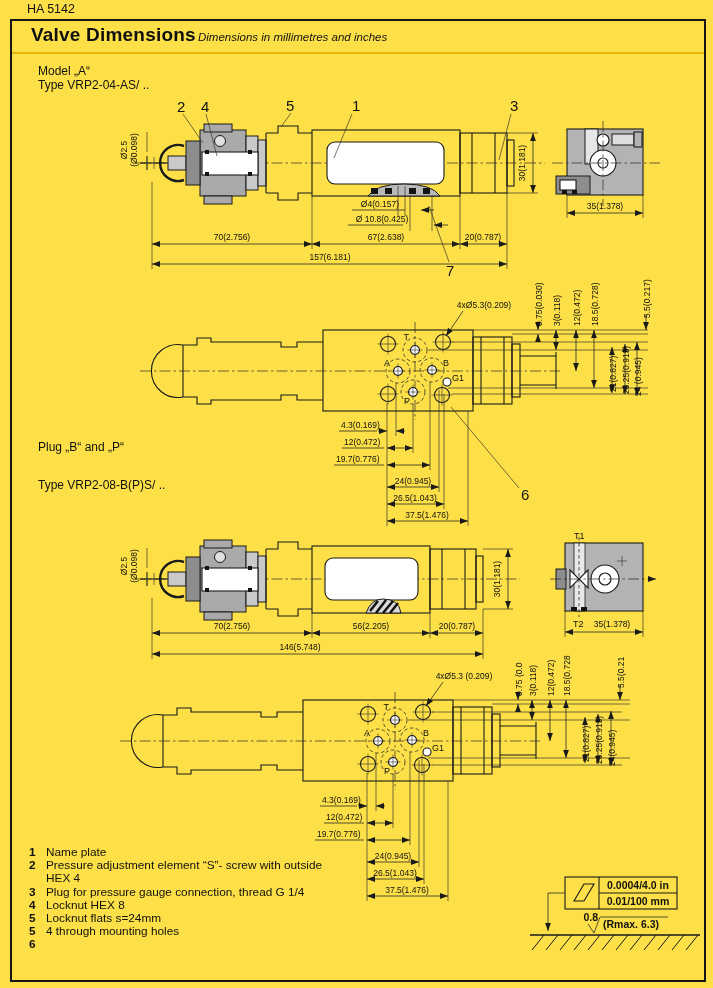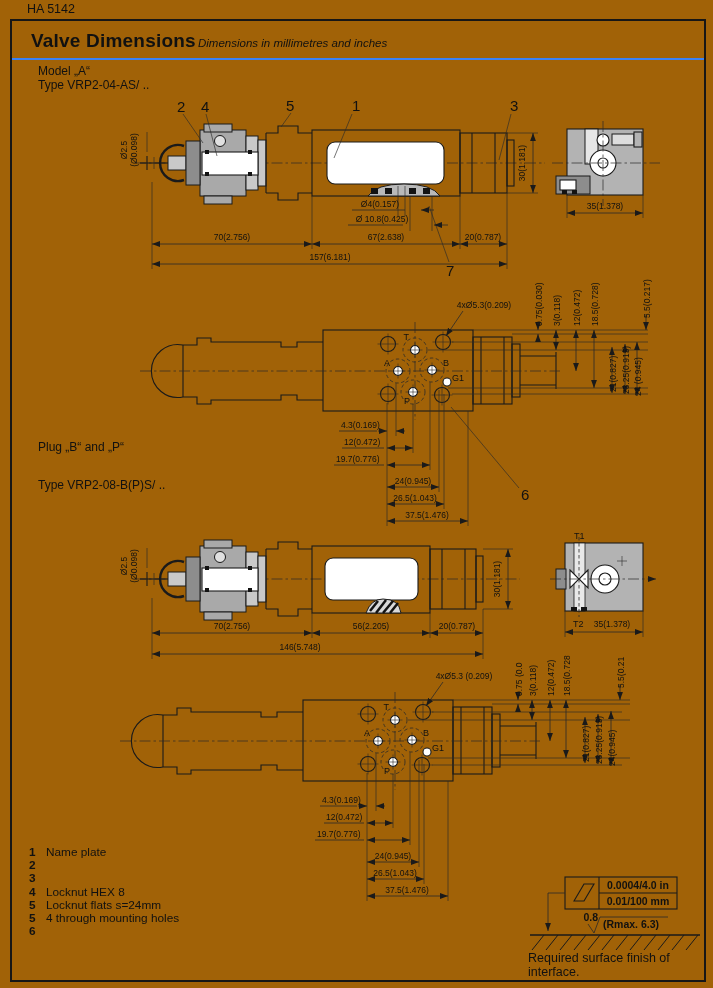--- a/index.html
+++ b/index.html
@@ -1,20 +1,20 @@
 <!DOCTYPE html>
 <html><head>
 <meta charset="utf-8">
 <style>
   html,body{margin:0;padding:0;background:#e8e8e8;}
-  .page{position:relative;width:713px;height:988px;background:#a16207;overflow:hidden;
+  .page{position:relative;width:713px;height:988px;background:#fde047;overflow:hidden;
         font-family:"Liberation Sans",sans-serif;color:#111;}
   .docnum{position:absolute;left:27px;top:2px;font-size:12.5px;}
   .frame{position:absolute;left:10px;top:19px;width:692px;height:959px;border:2px solid #161616;}
-  .titlebar{position:absolute;left:0;top:6px;width:100%;height:31px;border-bottom:2px solid #3b82f6;}
+  .titlebar{position:absolute;left:0;top:0;width:100%;height:31px;border-bottom:2px solid #eab308;}
   .title{position:absolute;left:19px;top:3px;font-size:19px;font-weight:bold;letter-spacing:.2px;}
   .subtitle{position:absolute;left:186px;top:10px;font-size:11.5px;font-style:italic;}
   .mlabel{position:absolute;font-size:12px;font-weight:normal;}
   .notes{position:absolute;left:29px;top:846px;width:345px;font-size:11.8px;line-height:13.2px;}
   .note{display:flex;}
   .nnum{font-weight:bold;width:17px;flex:0 0 17px;}
   .caption{position:absolute;left:528px;top:951px;width:170px;font-size:12.5px;line-height:14px;}
   svg.dr{position:absolute;left:0;top:0;}
   .ln{fill:none;stroke:#1a1a1a;stroke-width:1.1;}
   .lnw{fill:#fff;stroke:#1a1a1a;stroke-width:1.1;}
@@ -446,35 +446,36 @@
     </g>
   </svg>
 
   <div class="notes">
     <div class="note">
         <span class="nnum">1</span>
         <span>Name plate</span>
       </div>
     <div class="note">
         <span class="nnum">2</span>
+        <span style="width:290px;">Pressure adjustment element “S”- screw with outside HEX 4</span>
       </div>
     <div class="note">
         <span class="nnum">3</span>
+        <span>Plug for pressure gauge connection, thread G 1/4</span>
       </div>
     <div class="note">
         <span class="nnum">4</span>
         <span>Locknut HEX 8</span>
       </div>
     <div class="note">
         <span class="nnum">5</span>
         <span>Locknut flats s=24mm</span>
       </div>
     <div class="note">
         <span class="nnum">5</span>
         <span>4 through mounting holes</span>
       </div>
     <div class="note">
         <span class="nnum">6</span>
       </div>
   </div>
 
-  <div class="caption">Required surface finish of interface.</div>
 </div>
 
 </body></html>

